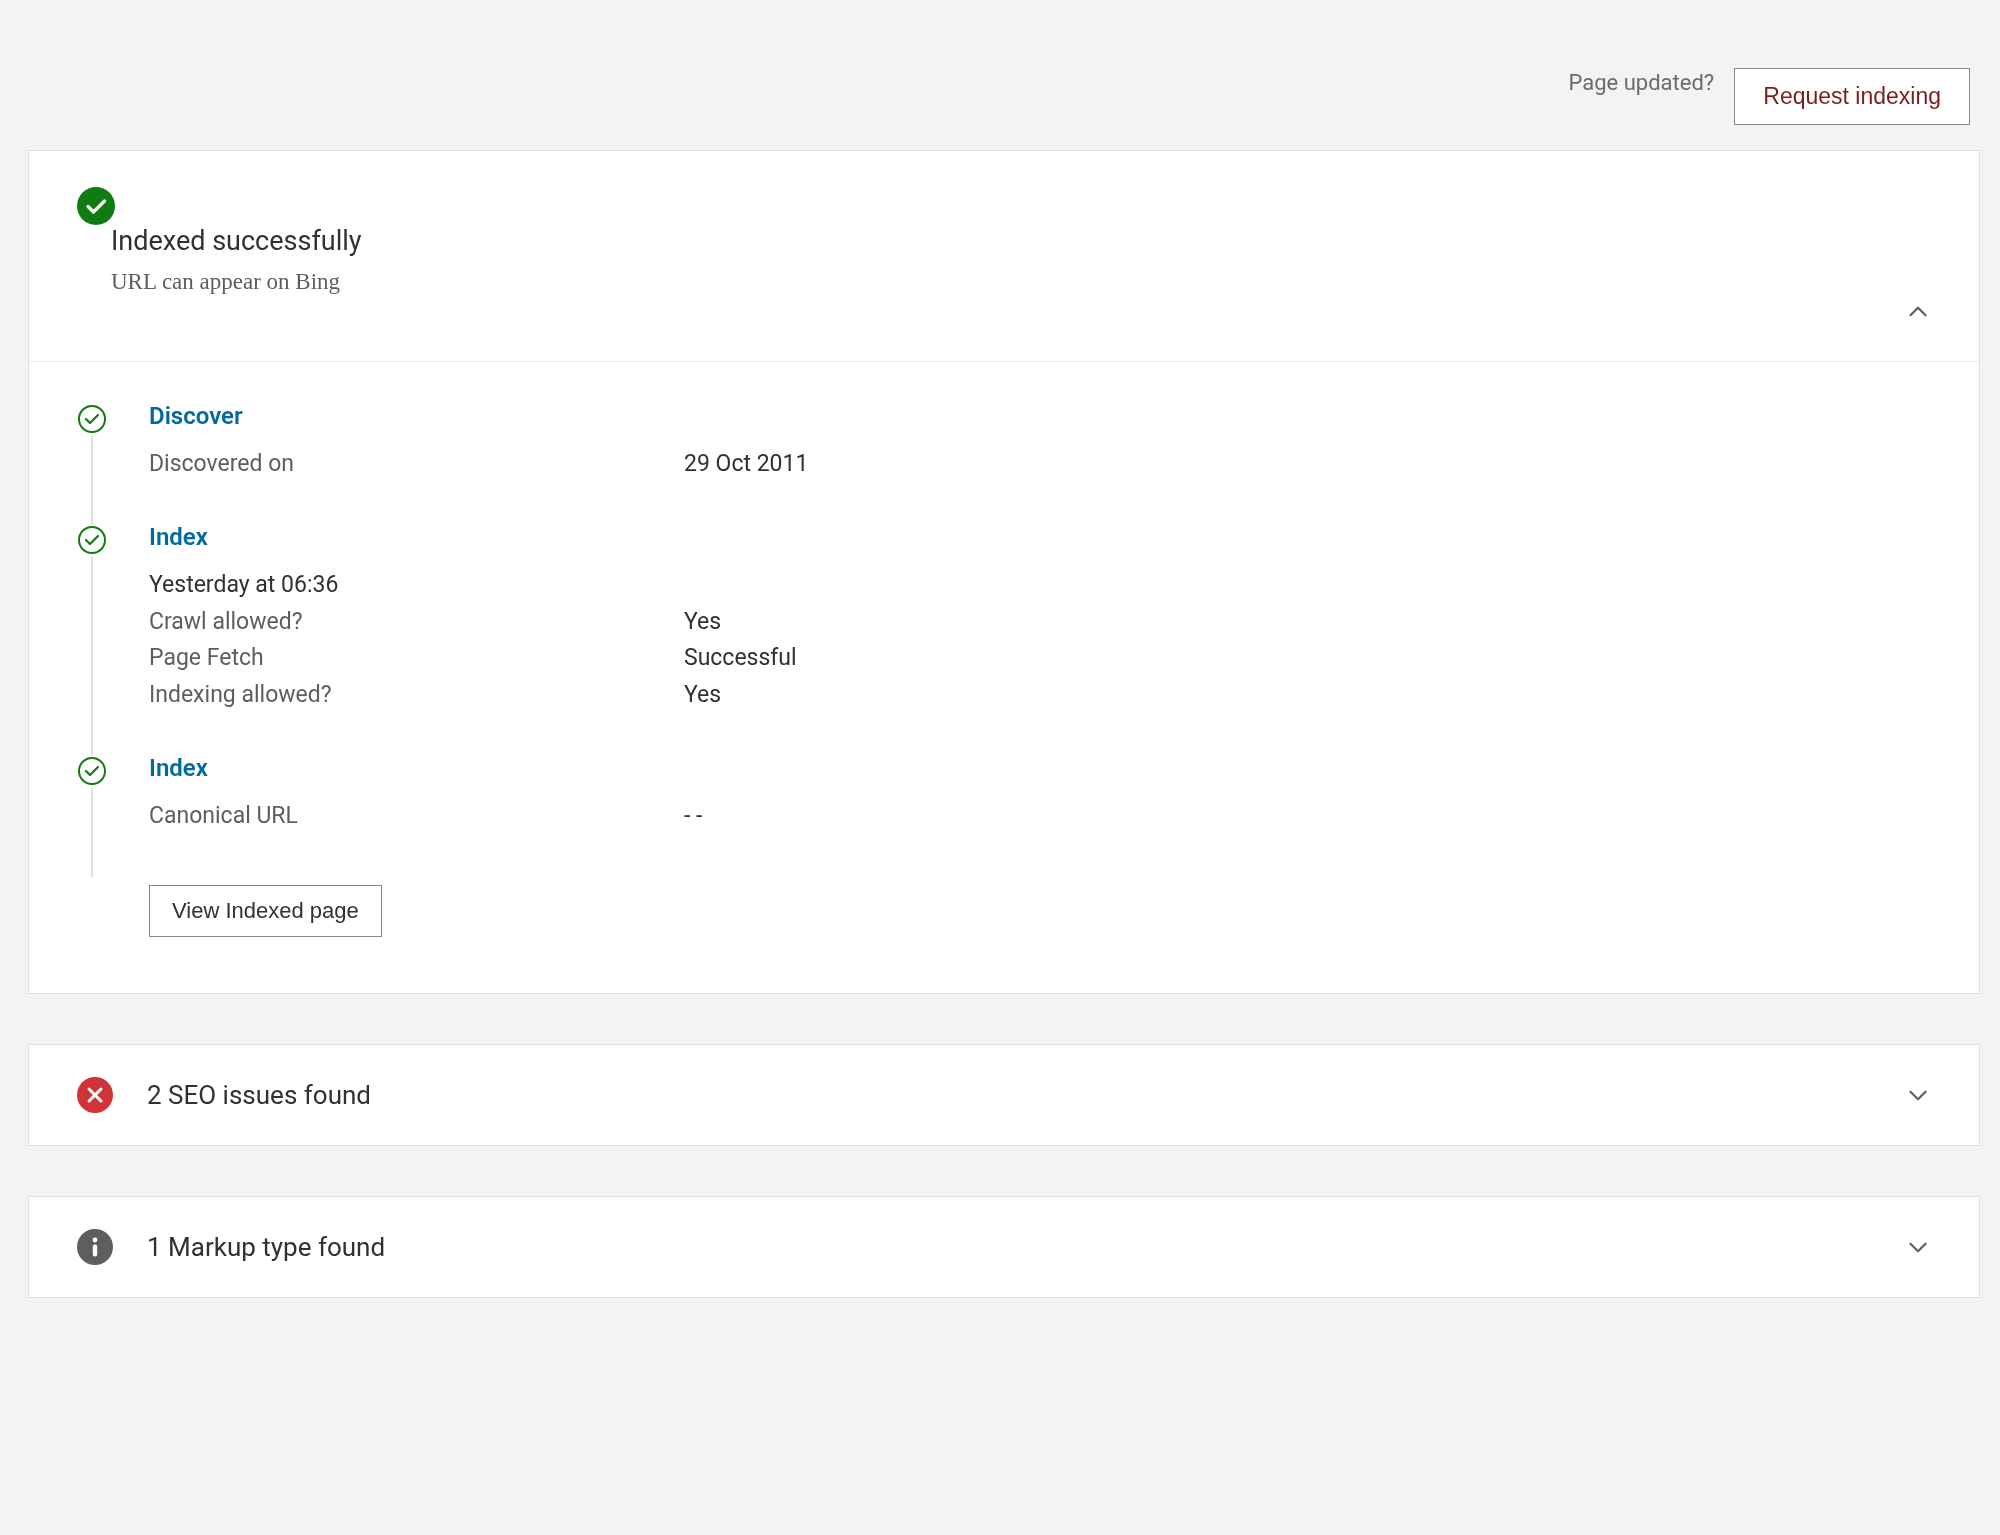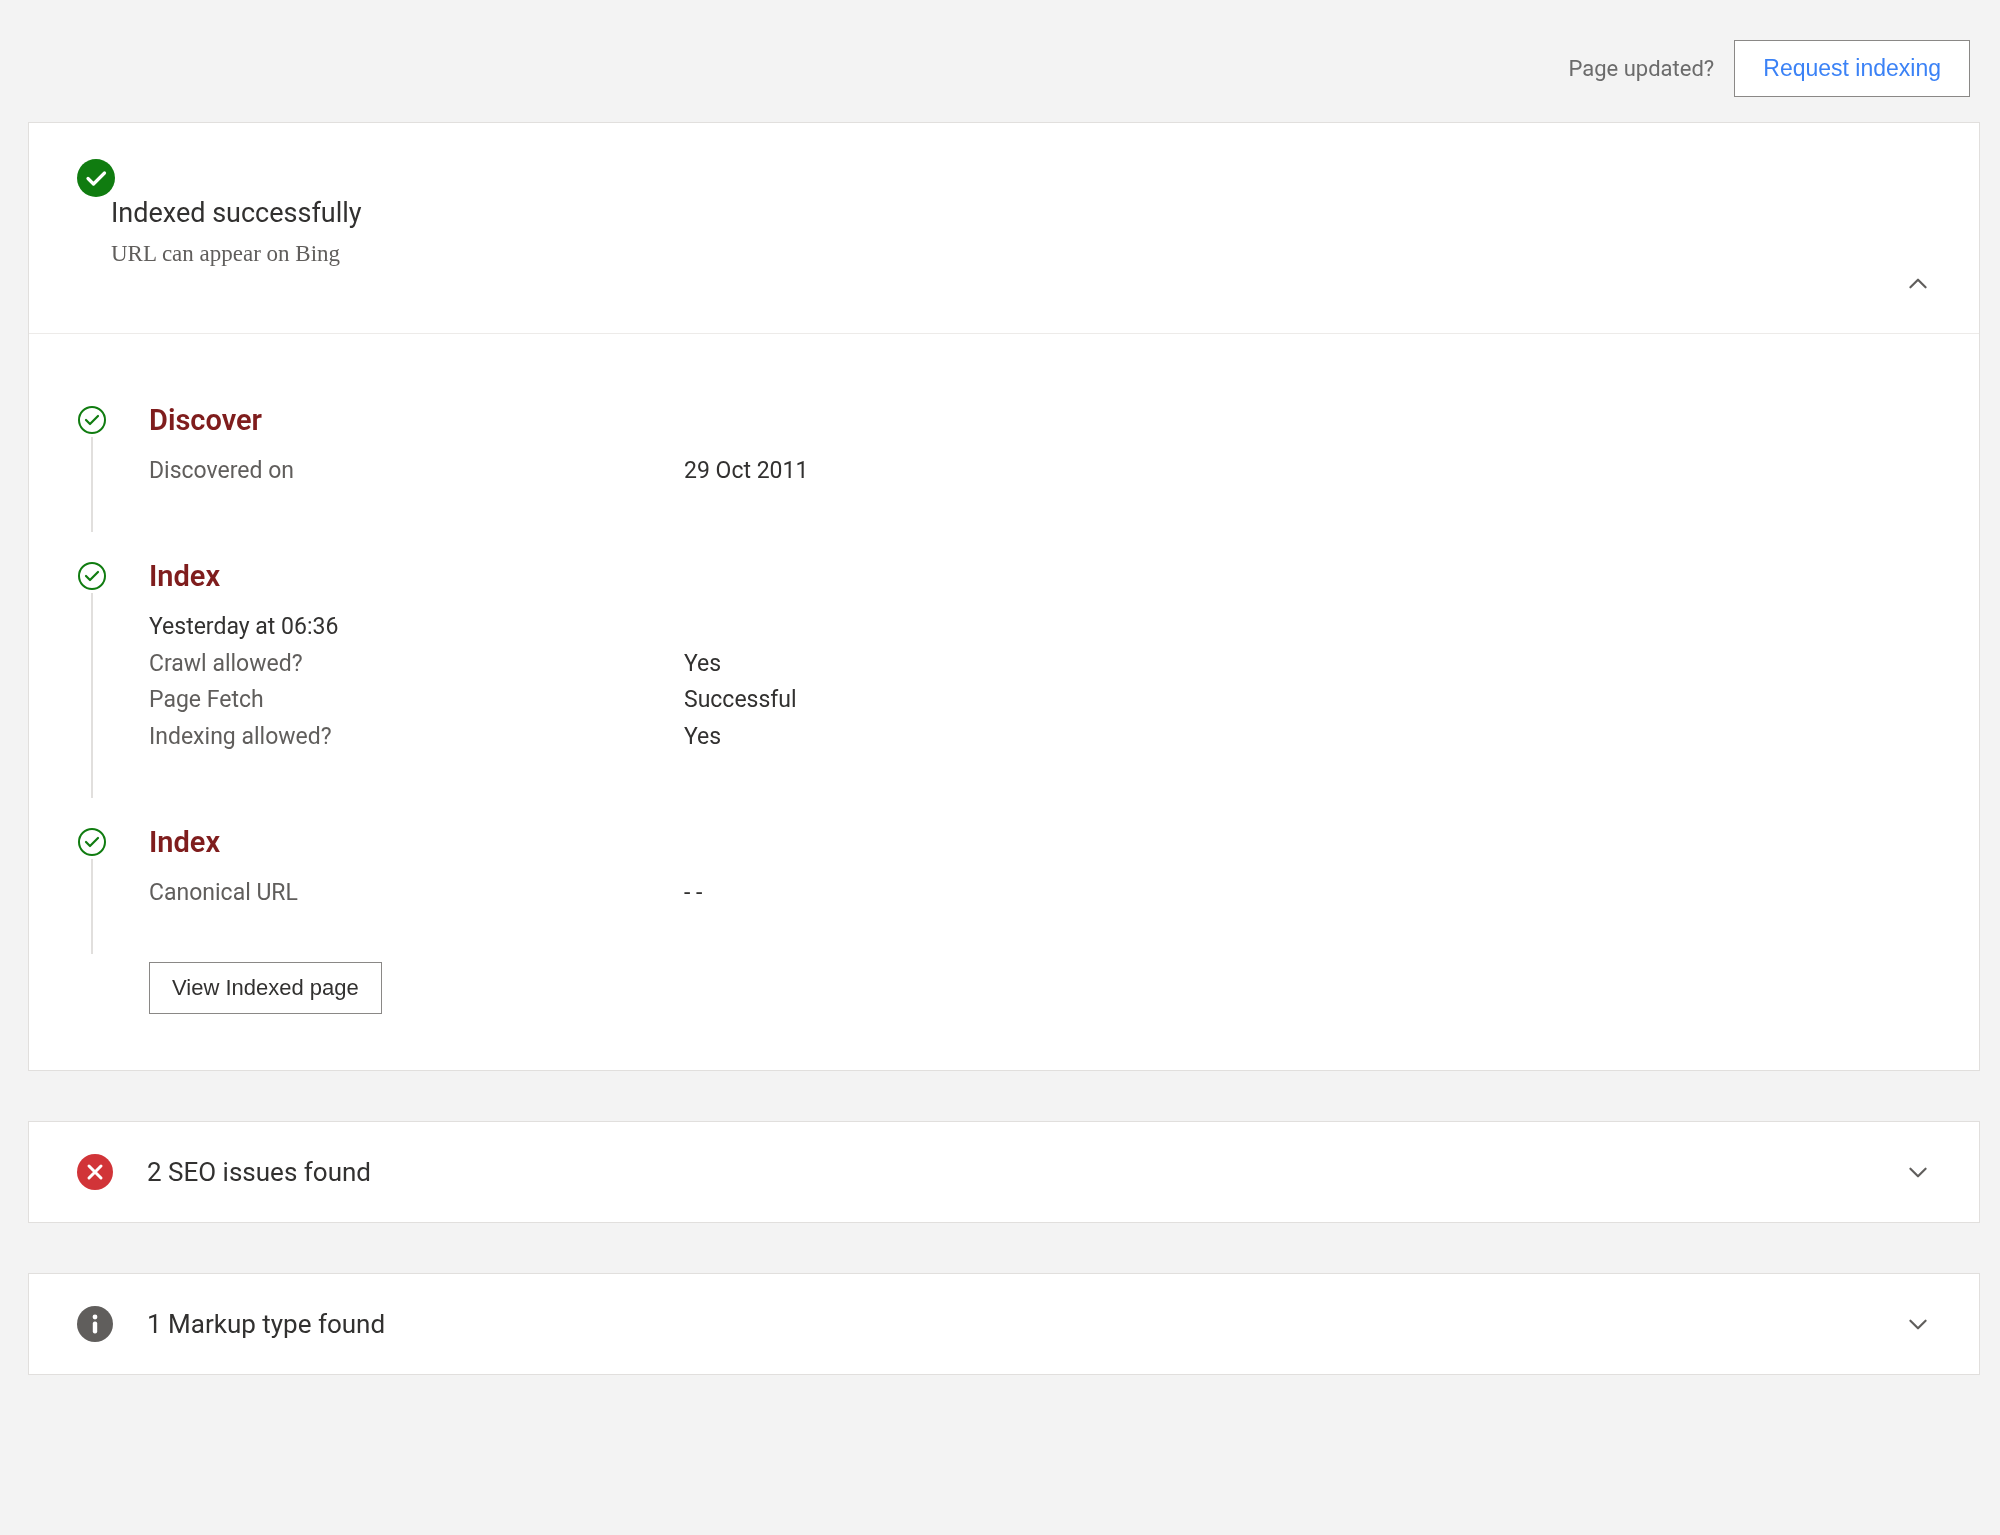--- a/index.html
+++ b/index.html
@@ -22,22 +22,23 @@
   .topbar-hint {
     color: #6b6b6b;
     font-size: 22px;
     margin-right: 20px;
   }
   .btn-outline {
     background: #fff;
     border: 1.5px solid #8a8886;
     padding: 14px 28px;
     font-size: 23px;
-    color: #3b82f6;
-    cursor: pointer;
+    color: #7f1d1d;
+    cursor: pointer;
+    margin-top: 28px;
   }
   .btn-outline-small {
     background: #fff;
     border: 1.5px solid #8a8886;
     padding: 12px 22px;
     font-size: 22px;
     color: #323130;
     cursor: pointer;
     text-align: center;
   }
@@ -92,24 +93,23 @@
     position: absolute;
     left: 14px;
     top: 34px;
     bottom: -2px;
     width: 2px;
     background: #e1dfdd;
   }
   .step:last-of-type .step-connector { display: none; }
   .step-title {
     font-weight: 600;
-    color: #7f1d1d;
+    color: #0369a1;
     margin-bottom: 16px;
-    font-size: 29px;
-    margin-top: 29px;
+    font-size: 24px;
   }
   .kv {
     display: flex;
     font-size: 23px;
     color: #605e5c;
     line-height: 1.6;
   }
   .kv .k { width: 535px; }
   .kv .v { color: #323130; }
 

